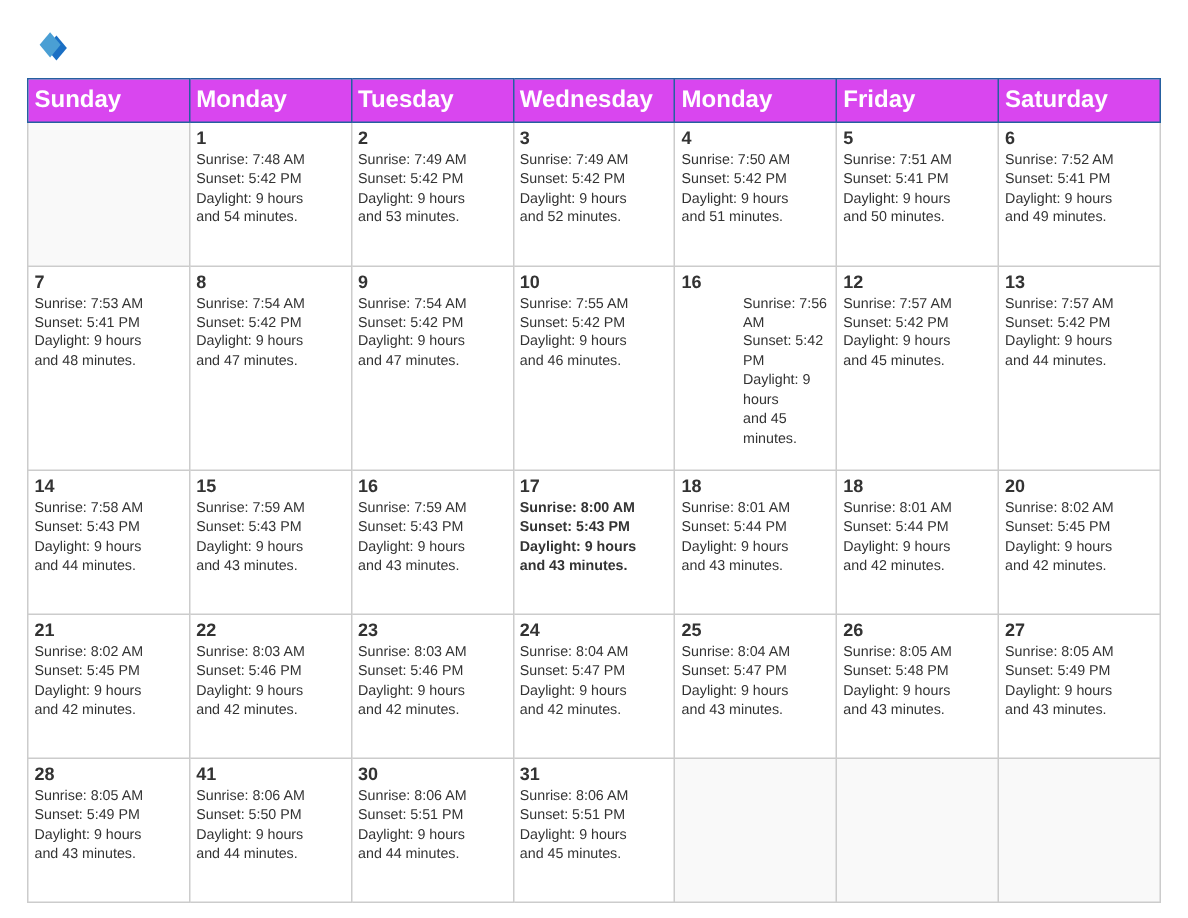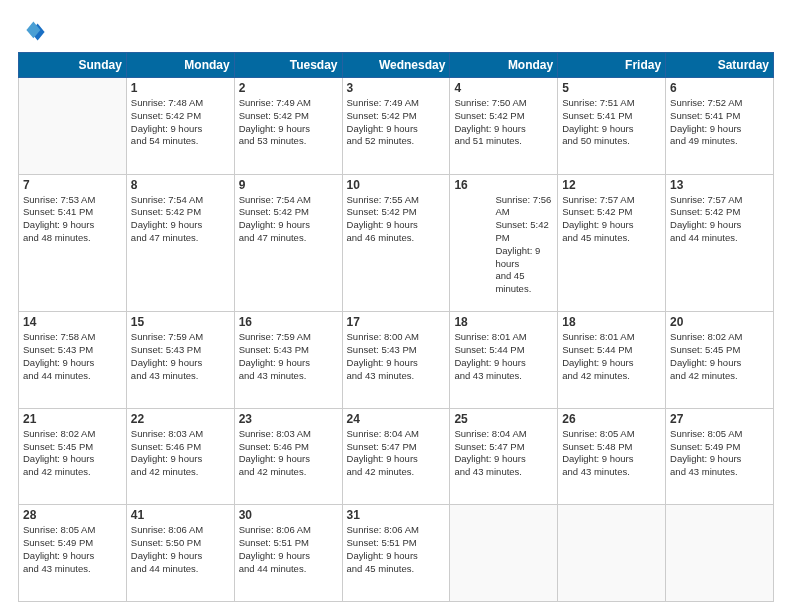--- a/index.html
+++ b/index.html
@@ -60,26 +60,26 @@
       color: #555;
     }
     .calendar {
       flex: 1;
       border: 1px solid #ccc;
       border-collapse: collapse;
       width: 100%;
       table-layout: fixed;
     }
     .calendar th {
-      background-color: #0369a1;
+      background-color: #d946ef;
       color: white;
-      font-size: 12px;
+      font-size: 16px;
       font-weight: bold;
       padding: 5px 4px;
-      text-align: right;
+      text-align: left;
       border: 1px solid #2560a0;
     }
     .calendar td {
       border: 1px solid #ccc;
       vertical-align: top;
       padding: 3px 4px;
       font-size: 10px;
       color: #333;
       width: calc(100% / 7);
       height: 88px;
@@ -246,21 +246,21 @@
           </td>
           <td>
             <span class="day-num">16</span>
             <div class="day-info" style="white-space: pre-line;">Sunrise: 7:59 AM
 Sunset: 5:43 PM
 Daylight: 9 hours
 and 43 minutes.</div>
           </td>
           <td>
             <span class="day-num">17</span>
-            <div class="day-info" style="white-space: pre-line;">Sunrise: 8:00 AM
+            <div class="day-info" style="white-space: pre-line; font-weight: bold;">Sunrise: 8:00 AM
 Sunset: 5:43 PM
 Daylight: 9 hours
 and 43 minutes.</div>
           </td>
           <td>
             <span class="day-num">18</span>
             <div class="day-info" style="white-space: pre-line;">Sunrise: 8:01 AM
 Sunset: 5:44 PM
 Daylight: 9 hours
 and 43 minutes.</div>

